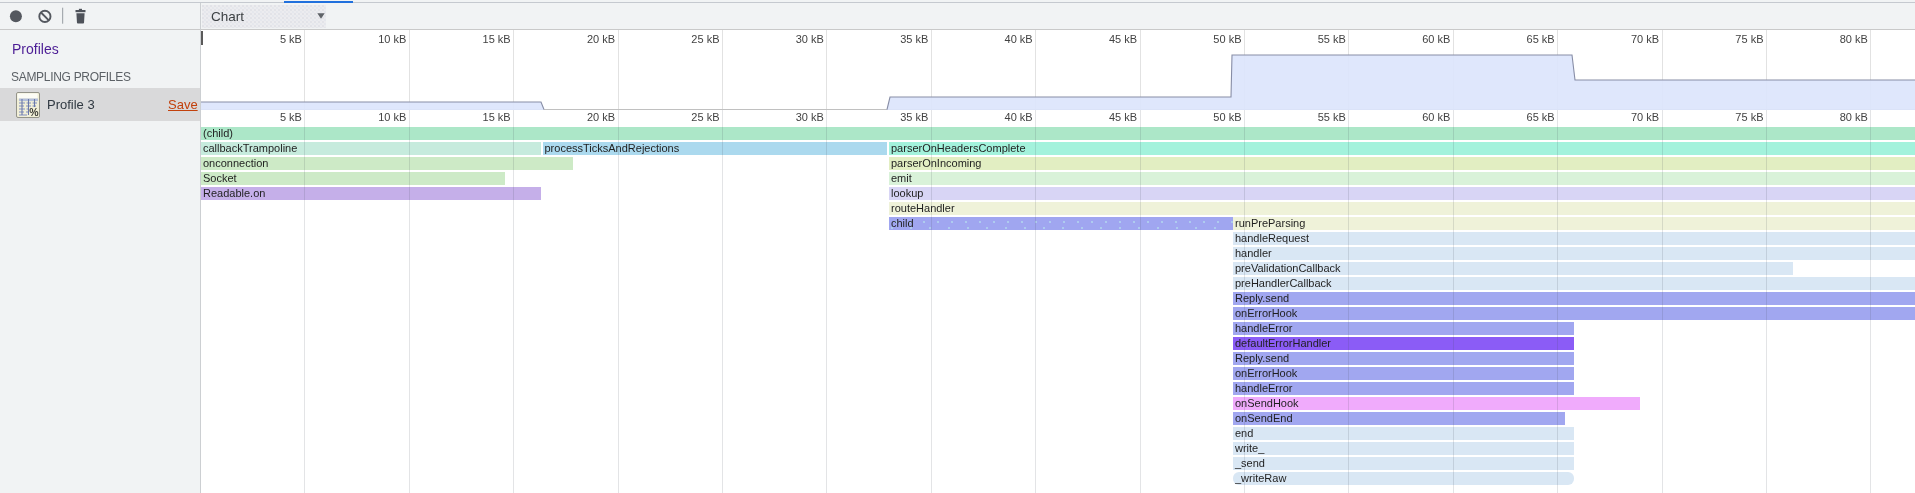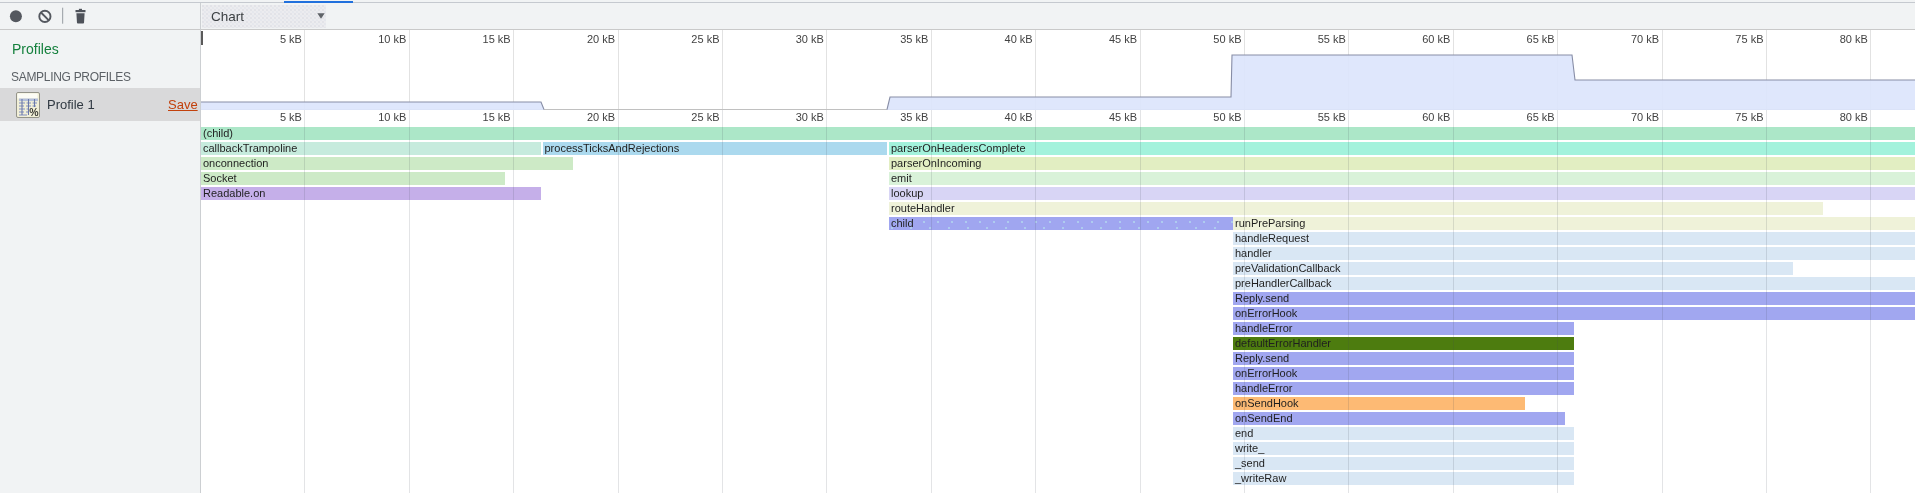--- a/index.html
+++ b/index.html
@@ -3,21 +3,21 @@
 <meta charset="utf-8">
 <style>
   html,body{margin:0;padding:0;width:1915px;height:493px;overflow:hidden;
     font-family:"Liberation Sans",sans-serif;background:#fff;}
   .abs{position:absolute;}
   #topline{left:0;top:0;width:1915px;height:2px;background:#f1f3f4;border-bottom:1px solid #c5c9cf;}
   #tabind{left:284px;top:1px;width:69px;height:2px;background:#2070dd;z-index:5;}
   #toolbar{left:0;top:3px;width:1915px;height:26px;background:#f1f3f4;border-bottom:1px solid #c9c9c9;}
   #vdiv{left:200px;top:3px;width:1px;height:490px;background:#cccfd2;z-index:4;}
   #sidebar{left:0;top:30px;width:200px;height:463px;background:#f1f3f4;}
-  .sbtxt{color:#15803d;font-size:14px;}
+  .sbtxt{color:#4c1d95;font-size:14px;}
   #selrow{left:0;top:88px;width:200px;height:33px;background:#d9d9da;}
   #overview{left:201px;top:30px;width:1714px;height:80px;background:#fff;}
   #ovborder{left:201px;top:109px;width:1714px;height:1px;background:#c0c0c0;}
   #chart{left:201px;top:110px;width:1714px;height:383px;background:#fff;}
   .rlab{position:absolute;width:70px;text-align:right;font-size:11px;color:#424242;}
   .gl{position:absolute;width:1px;background:#e2e2e2;}
   .gl2{position:absolute;width:1px;background:rgba(70,75,85,0.15);z-index:3;}
   .bar{position:absolute;height:13px;line-height:13px;font-size:11px;color:#1f1f1f;
        padding-left:2px;white-space:nowrap;overflow:hidden;box-sizing:border-box;z-index:1;}
   #handle{left:201px;top:31px;width:2px;height:14px;background:#5a5a5a;z-index:4;}
@@ -67,21 +67,21 @@
     <line x1="3" y1="23" x2="11" y2="23"></line>
   </g>
   <g stroke="#6b79ab" stroke-width="1.1">
       <line x1="6" y1="7" x2="6" y2="23"></line>
       <line x1="12.5" y1="7" x2="12.5" y2="23"></line>
       <line x1="18.5" y1="7" x2="18.5" y2="15"></line>
     </g>
   <rect x="13" y="15" width="9.5" height="9.5" fill="#f1efd7"></rect>
   <text x="13.2" y="23.5" font-size="10.5" font-weight="bold" fill="#40403a" font-family="Liberation Sans">%</text>
 </svg>
-<div class="abs" style="left:47px;top:97px;font-size:13px;color:#303942;">Profile 1</div>
+<div class="abs" style="left:47px;top:97px;font-size:13px;color:#303942;">Profile 3</div>
 <div class="abs" style="left:168px;top:97px;font-size:13px;color:#c2410c;text-decoration:underline;">Save</div>
 
 <div class="abs" id="overview"></div>
 <div class="abs" id="ovborder"></div>
 <div class="abs" id="chart"></div>
 <div class="abs" id="handle"></div>
 <div id="rulers">
 <div class="abs gl" style="left:304.4px;top:30px;height:79px;"></div>
 <div class="abs gl2" style="left:304.4px;top:110px;height:383px;"></div>
 <div class="abs rlab" style="left:231.9px;top:33px;">5 kB</div>
@@ -156,33 +156,33 @@
 <div class="bar" style="left:201px;top:127px;width:1714.0px;background:#ace7c8;">(child)</div>
 <div class="bar" style="left:201px;top:142px;width:340.0px;background:#c6ebdd;">callbackTrampoline</div>
 <div class="bar" style="left:542.5px;top:142px;width:344.5px;background:#abd9ee;">processTicksAndRejections</div>
 <div class="bar" style="left:889px;top:142px;width:1026.0px;background:#a3f2dc;">parserOnHeadersComplete</div>
 <div class="bar" style="left:201px;top:157px;width:372px;background:#cdeac6;">onconnection</div>
 <div class="bar" style="left:889px;top:157px;width:1026.0px;background:#e2eec2;">parserOnIncoming</div>
 <div class="bar" style="left:201px;top:172px;width:304px;background:#cdeac7;">Socket</div>
 <div class="bar" style="left:889px;top:172px;width:1026.0px;background:#d9f2d9;">emit</div>
 <div class="bar" style="left:201px;top:187px;width:340.0px;background:#c5afe9;">Readable.on</div>
 <div class="bar" style="left:889px;top:187px;width:1128px;background:#d8d5f5;">lookup</div>
-<div class="bar" style="left:889px;top:202px;width:934px;background:#eff2d9;">routeHandler</div>
+<div class="bar" style="left:889px;top:202px;width:1026.0px;background:#eff2d9;">routeHandler</div>
 <div class="bar" style="left:889px;top:217px;width:406px;background-color:#a0a6f0;background-image:radial-gradient(circle at 3px 4px, #b7e4ef 0.55px, rgba(0,0,0,0) 0.95px),radial-gradient(circle at 9px 9px, #b7e4ef 0.55px, rgba(0,0,0,0) 0.95px);background-size:14px 10px,19px 12px;background-position:46px 1px,51px 2px;">child</div>
 <div class="bar" style="left:1233px;top:217px;width:682.0px;background:#eff2d9;">runPreParsing</div>
 <div class="bar" style="left:1233px;top:232px;width:682.0px;background:#d9e7f4;">handleRequest</div>
 <div class="bar" style="left:1233px;top:247px;width:682.0px;background:#d9e7f4;">handler</div>
 <div class="bar" style="left:1233px;top:262px;width:560px;background:#d9e7f4;">preValidationCallback</div>
 <div class="bar" style="left:1233px;top:277px;width:682.0px;background:#d9e7f4;">preHandlerCallback</div>
 <div class="bar" style="left:1233px;top:292px;width:682.0px;background:#a1a7f0;">Reply.send</div>
 <div class="bar" style="left:1233px;top:307px;width:682.0px;background:#a1a7f0;">onErrorHook</div>
 <div class="bar" style="left:1233px;top:322px;width:341.0px;background:#a1a7f0;">handleError</div>
-<div class="bar" style="left:1233px;top:337px;width:341.0px;background:#4d7c0f;">defaultErrorHandler</div>
+<div class="bar" style="left:1233px;top:337px;width:341.0px;background:#8b5cf6;">defaultErrorHandler</div>
 <div class="bar" style="left:1233px;top:352px;width:341.0px;background:#a1a7f0;">Reply.send</div>
 <div class="bar" style="left:1233px;top:367px;width:341.0px;background:#a1a7f0;">onErrorHook</div>
 <div class="bar" style="left:1233px;top:382px;width:341.0px;background:#a1a7f0;">handleError</div>
-<div class="bar" style="left:1233px;top:397px;width:292px;background:#fdba74;">onSendHook</div>
+<div class="bar" style="left:1233px;top:397px;width:407px;background:#f0abfc;">onSendHook</div>
 <div class="bar" style="left:1233px;top:412px;width:332px;background:#a1a7f0;">onSendEnd</div>
 <div class="bar" style="left:1233px;top:427px;width:341.0px;background:#d9e7f4;">end</div>
 <div class="bar" style="left:1233px;top:442px;width:341.0px;background:#d9e7f4;">write_</div>
 <div class="bar" style="left:1233px;top:457px;width:341.0px;background:#d9e7f4;">_send</div>
-<div class="bar" style="left:1233px;top:472px;width:341.0px;background:#d9e7f4;">_writeRaw</div>
+<div class="bar" style="left:1233px;top:472px;width:341.0px;background:#d9e7f4;border-radius:6px;">_writeRaw</div>
 </div>
 
 </body></html>

